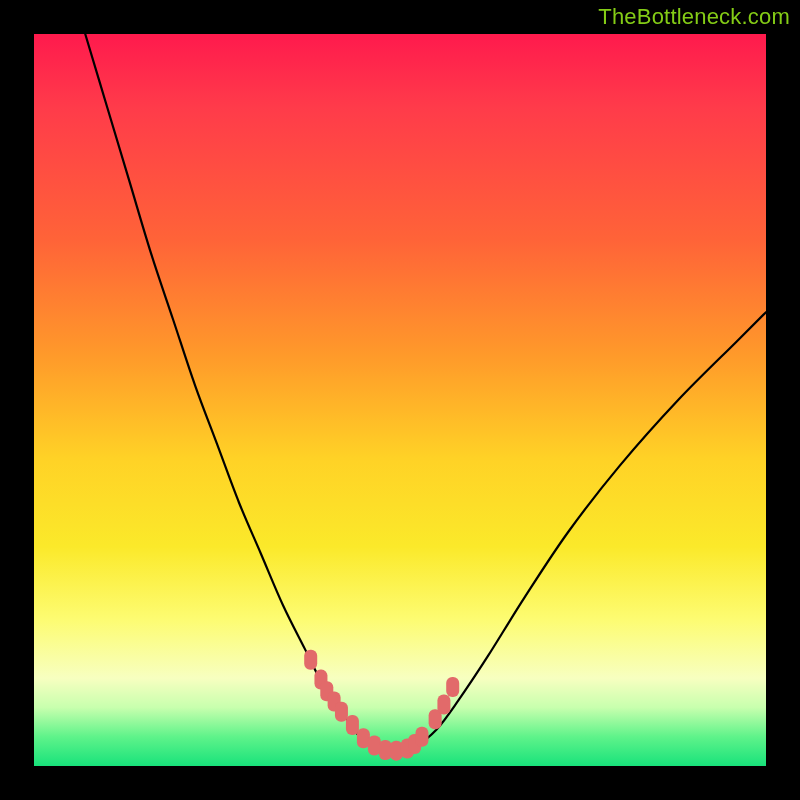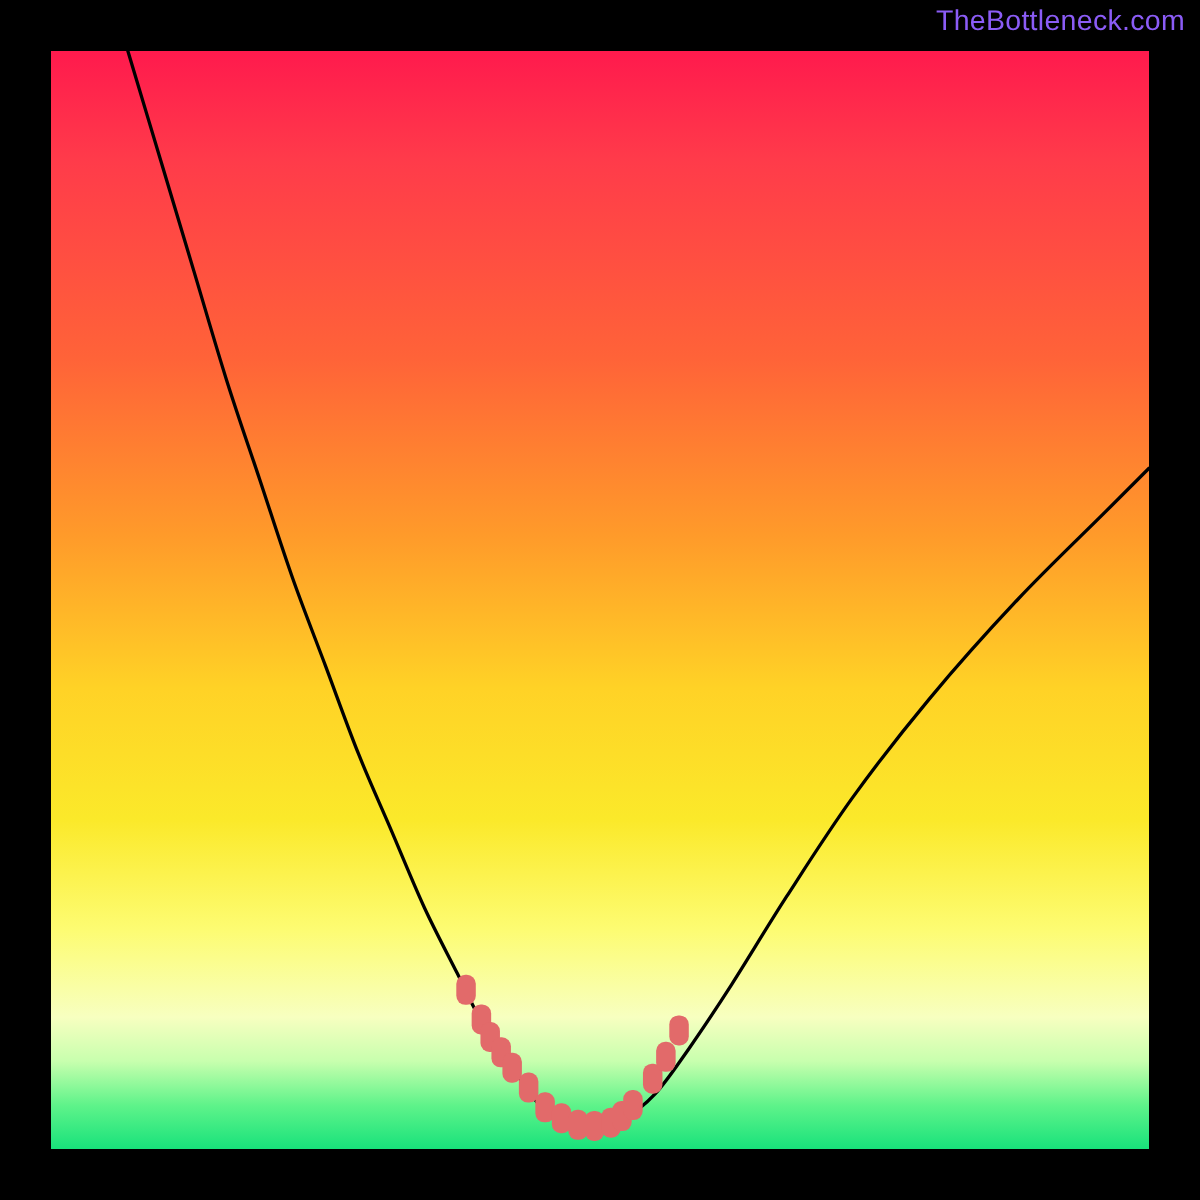--- a/index.html
+++ b/index.html
@@ -38,22 +38,22 @@
       #f7ffc0 88%,
       #c8ffae 92%,
       #5ff38a 96%,
       #18e27b 100%
     );
   }
   .watermark {
     position: absolute;
     top: 4px;
     right: 10px;
-    color: #8b5cf6;
-    font-size: 19px;
+    color: #84cc16;
+    font-size: 22px;
     font-weight: 500;
     letter-spacing: 0.2px;
     user-select: none;
   }
   svg.curve {
     position: absolute;
     left: 0;
     top: 0;
     width: 732px;
     height: 732px;

